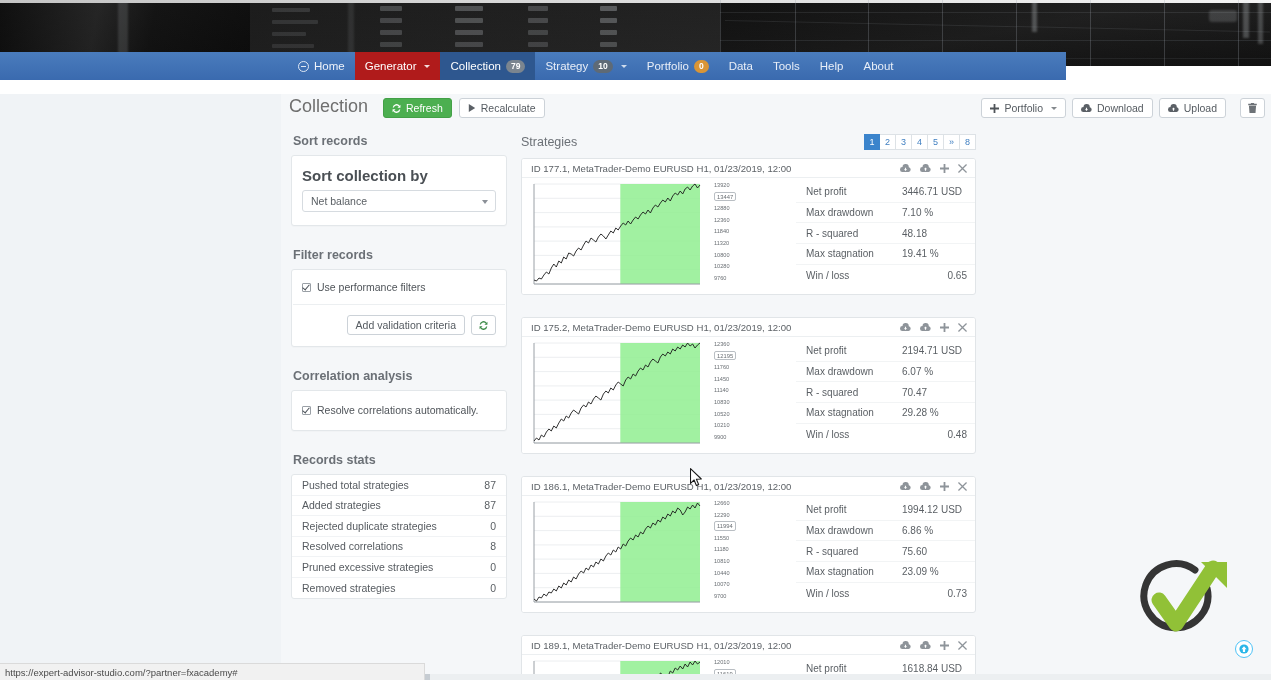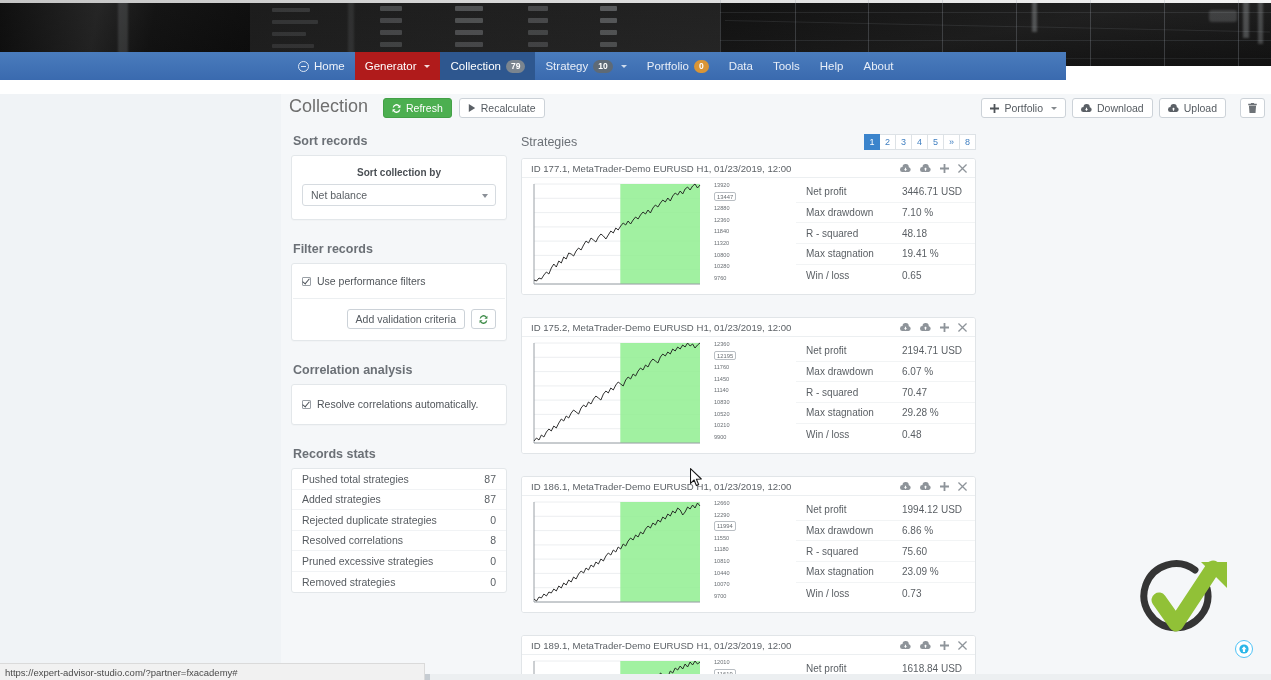--- a/index.html
+++ b/index.html
@@ -117,21 +117,21 @@
   .btn.icon-only { padding:0 7px; }
 
   
   .lcol { position:absolute; left:291px; top:40px; width:216px; }
   .sec-title { font-size:12.5px; color:#6b7076; margin:0 0 7px 2px; }
   .card-panel {
     background:#fff; border:1px solid #e3e7ea; border-radius:3px;
     padding:10px 9px;
     box-shadow:0 1px 1px rgba(0,0,0,.02);
   }
-  .field-label { font-size:10px; color:#4a4f54; font-weight:bold; margin-bottom:6px;text-align:center; }
+  .field-label { font-size:15px; color:#4a4f54; font-weight:bold; margin-bottom:6px; }
   .select-box {
     position:relative; height:22px; border:1px solid #d6dbe0; border-radius:3px;
     background:#fff; font-size:10.5px; color:#5b6065;
     display:flex; align-items:center; padding-left:8px; cursor:pointer;
   }
   .select-box .arr {
     position:absolute; right:7px; top:9px;
     width:0;height:0;border-left:3.2px solid transparent;border-right:3.2px solid transparent;
     border-top:4px solid #8b9097;
   }
@@ -190,21 +190,21 @@
   .sc-title { font-size:9.6px; color:#5d6267; white-space:nowrap; }
   .sc-actions { display:flex; align-items:center; gap:9px; }
   .sc-actions span { cursor:pointer; display:inline-flex; color:#8e949a; }
   .sc-body { display:flex;gap:40px; }
   .sc-chart { width:234px; height:116px; position:relative; flex:none; }
   .sc-metrics { flex:1; padding:4px 0 4px 0; }
   .m-row {
     display:flex; height:20.7px; align-items:center; font-size:10px; color:#5a5f64;
     border-bottom:1px solid #f2f4f5; padding:0 8px 0 10px;
   }
-  .m-row:last-child{ border-bottom:none; }
+  .m-row:last-child{ border-bottom:none;justify-content:space-between; }
   .m-key { width:96px; flex:none; }
   .m-val { }
 
   
   .chart-svg { position:absolute; left:0; top:0; }
   .ylabels { position:absolute; right:2px; top:2px; width:40px; }
   .ylab {
     font-size:5.6px; color:#6a6f74; text-align:left; height:11.6px;
     line-height:11.6px; font-family:"Liberation Sans", sans-serif;
   }

